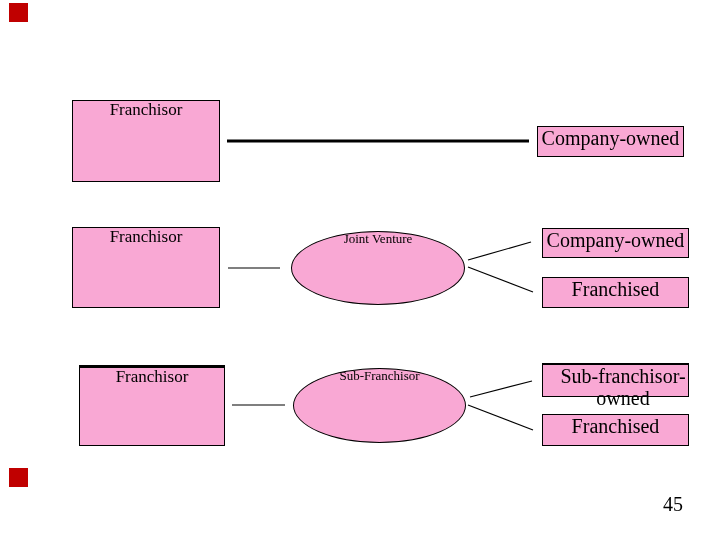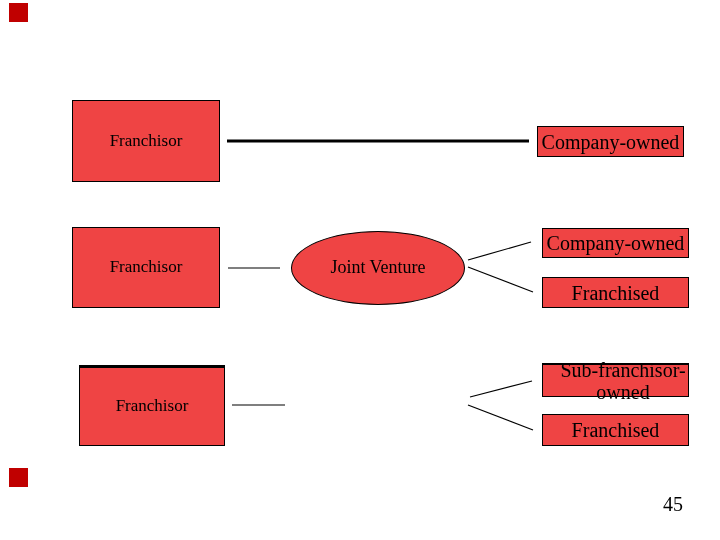--- a/index.html
+++ b/index.html
@@ -26,37 +26,36 @@
   .connectors line {
     stroke: #000000;
     stroke-width: 1.2;
   }
   .connectors line.thick {
     stroke-width: 3;
   }
   .node {
     position: absolute;
     box-sizing: border-box;
-    background: #ef4444;
+    background: #f9a8d4;
     border: 1px solid #000000;
     display: flex;
-    align-items: center;
     justify-content: center;
     text-align: center;
     line-height: 1.1;
   }
   .big-box {
     font-size: 17px;
   }
   .small-box {
     font-size: 20px;
   }
   .ellipse {
     border-radius: 50%;
-    font-size: 18px;
+    font-size: 13px;
   }
   .thick-top-3 { border-top-width: 3px; }
   .thick-top-2 { border-top-width: 2px; padding-left: 15px; }
 
   
   .franchisor-1 { left: 72px;  top: 100px; width: 148px; height: 82px; }
   .co-owned-1   { left: 537px; top: 126px; width: 147px; height: 31px; }
 
   .franchisor-2 { left: 72px;  top: 227px; width: 148px; height: 81px; }
   .joint-venture{ left: 291px; top: 231px; width: 174px; height: 74px; }
@@ -118,20 +117,23 @@
   <div class="node small-box co-owned-2">
     <span>Company-owned</span>
   </div>
   <div class="node small-box franchised-2">
     <span>Franchised</span>
   </div>
 
   <div class="node big-box thick-top-3 franchisor-3">
     <span>Franchisor</span>
   </div>
+  <div class="node ellipse sub-franchisor">
+    <span>Sub-Franchisor</span>
+  </div>
   <div class="node small-box thick-top-2 sub-owned-3">
     <span>Sub-franchisor-owned</span>
   </div>
   <div class="node small-box franchised-3">
     <span>Franchised</span>
   </div>
 
   <div class="page-number">45</div>
 
 </div>

